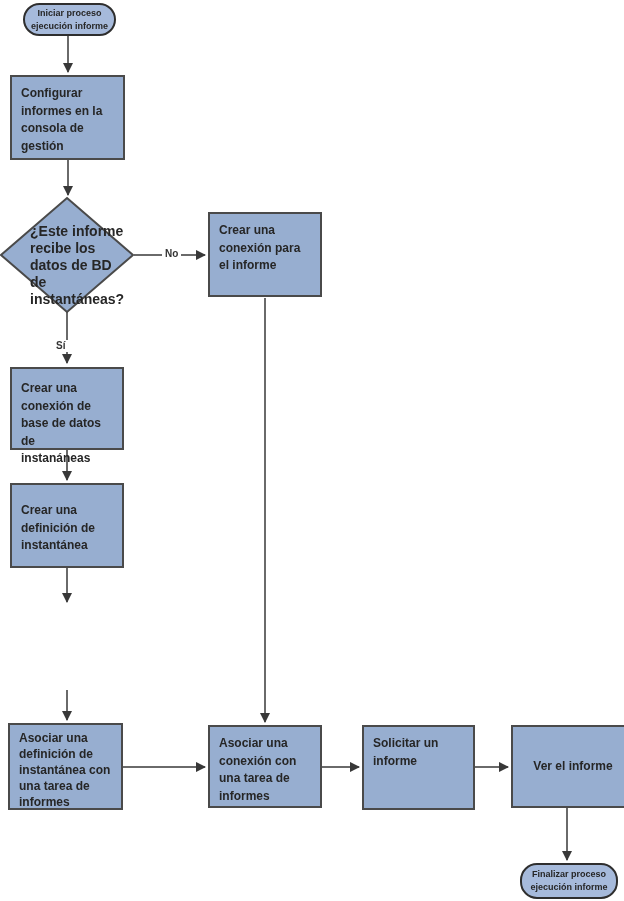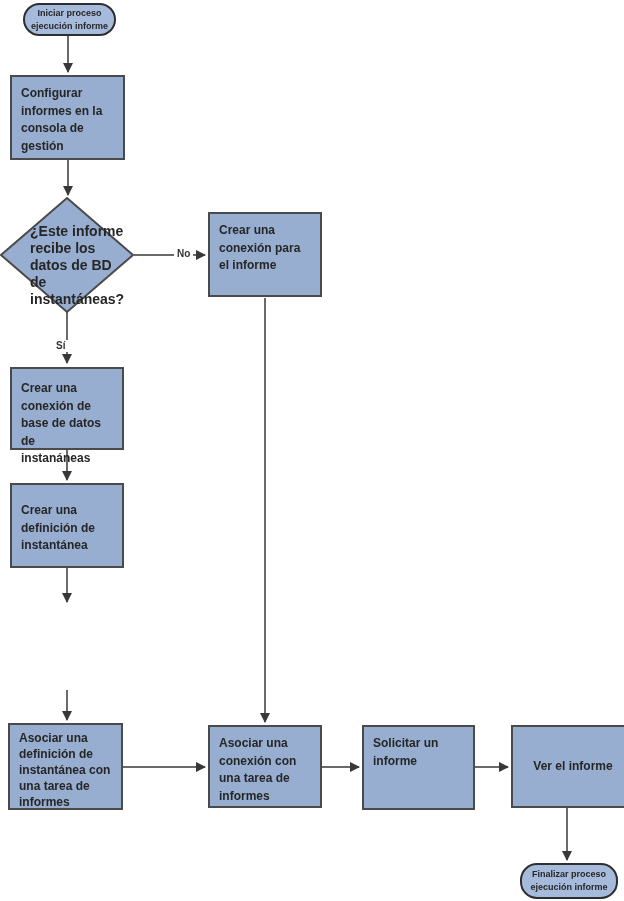--- a/index.html
+++ b/index.html
@@ -115,21 +115,21 @@
 consola de gestión</span>
   </div>
 
   <div class="diamond-label">
     <span>¿Este informe
 recibe los
 datos de BD de
 instantáneas?</span>
   </div>
 
-  <div class="wire-label" style="left:174px; top:248px;">No</div>
+  <div class="wire-label" style="left:162px; top:248px;">No</div>
 
   <div class="wire-label" style="left:53px; top:340px;">Sí</div>
 
   <div class="node box" style="left:208px; top:212px; width:114px; height:85px;">
     <span>Crear una
 conexión para
 el informe</span>
   </div>
 
   <div class="node box" style="left:10px; top:367px; width:114px; height:83px; padding-top:11px;">

